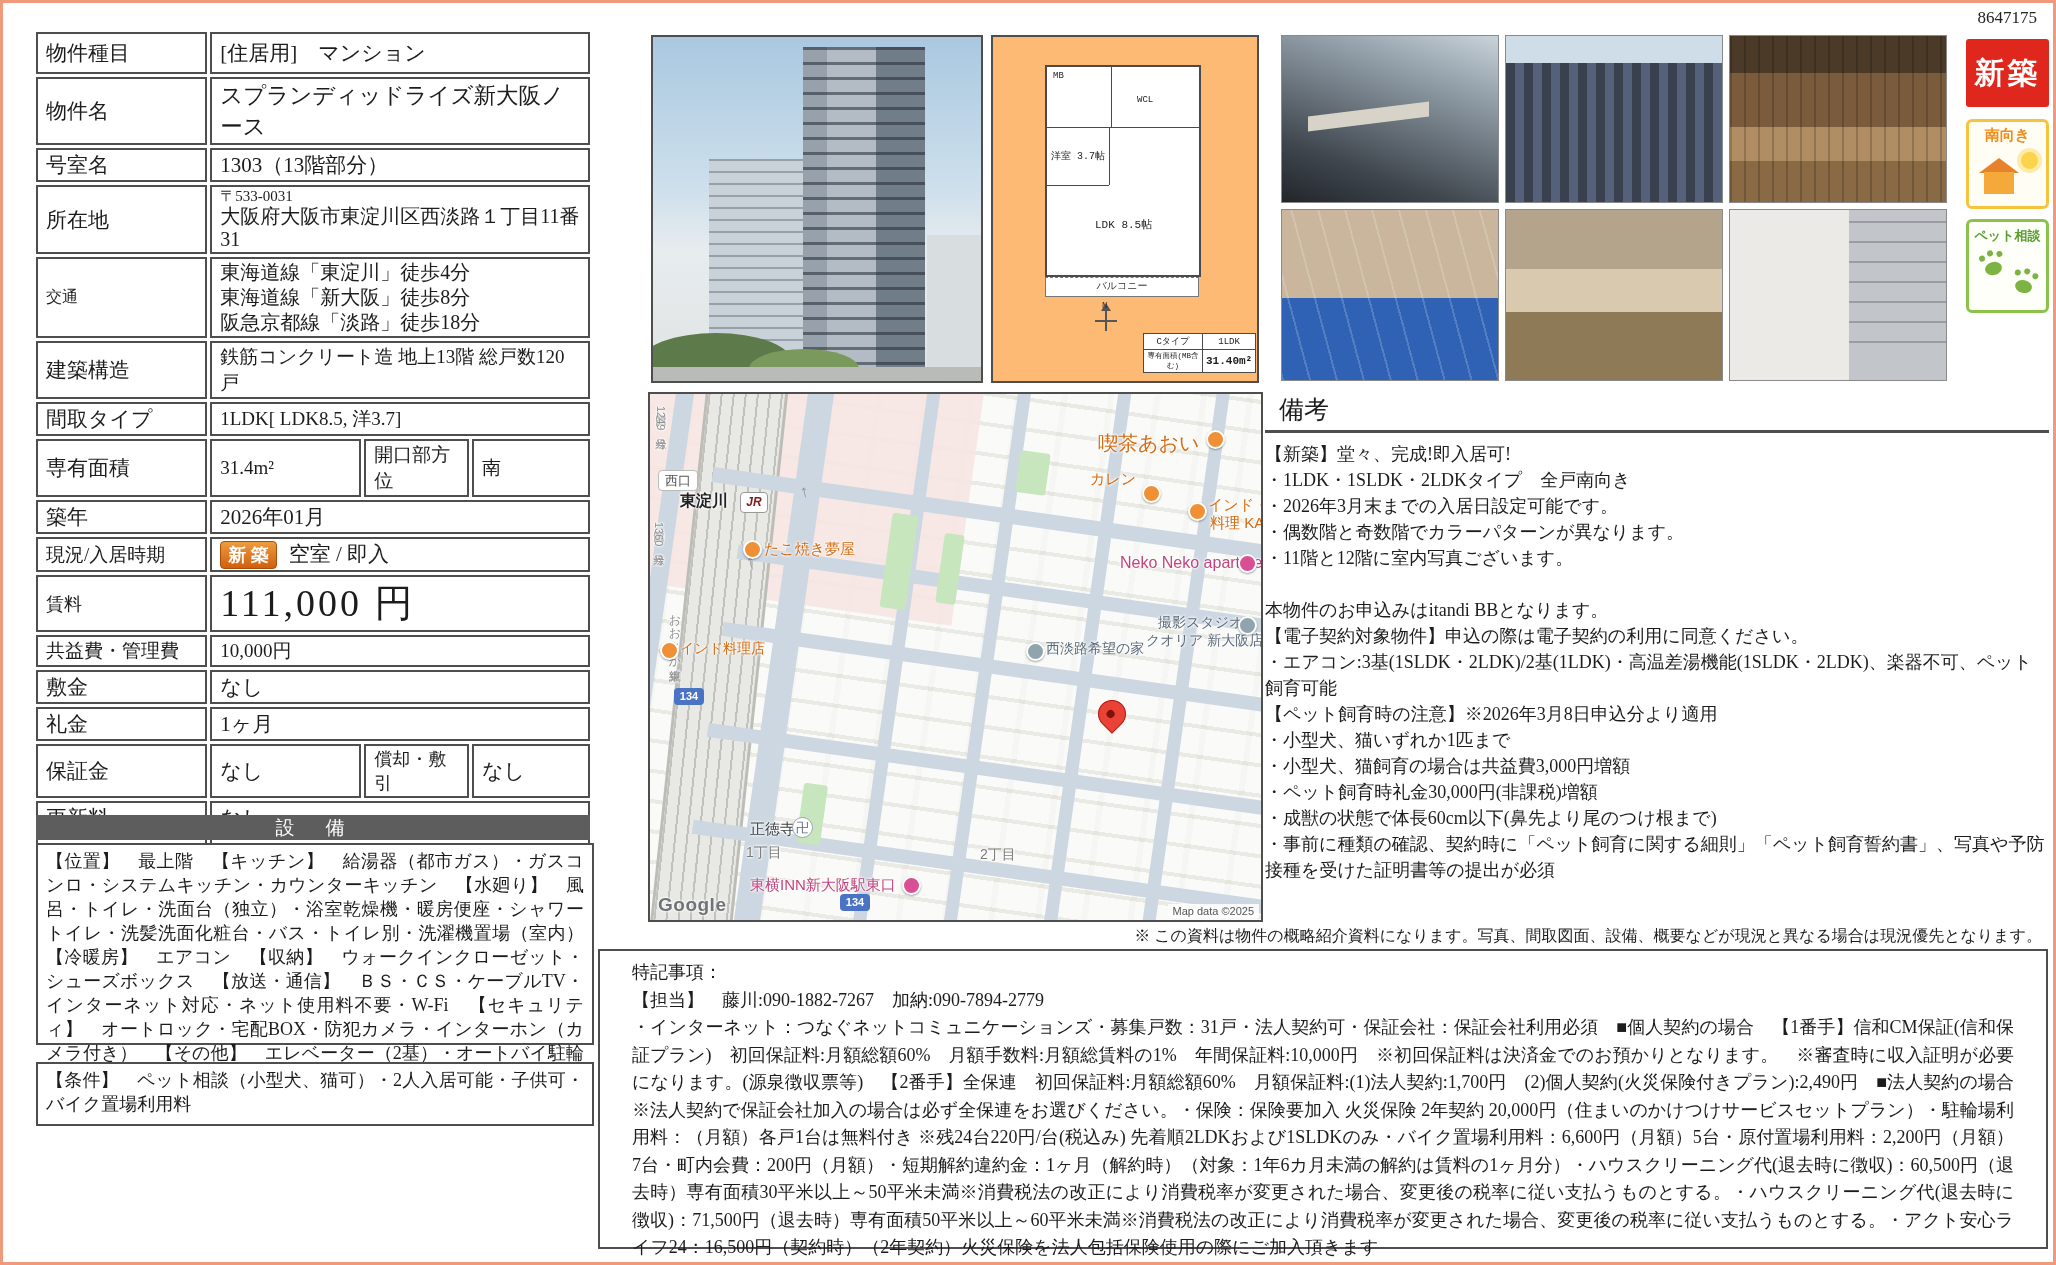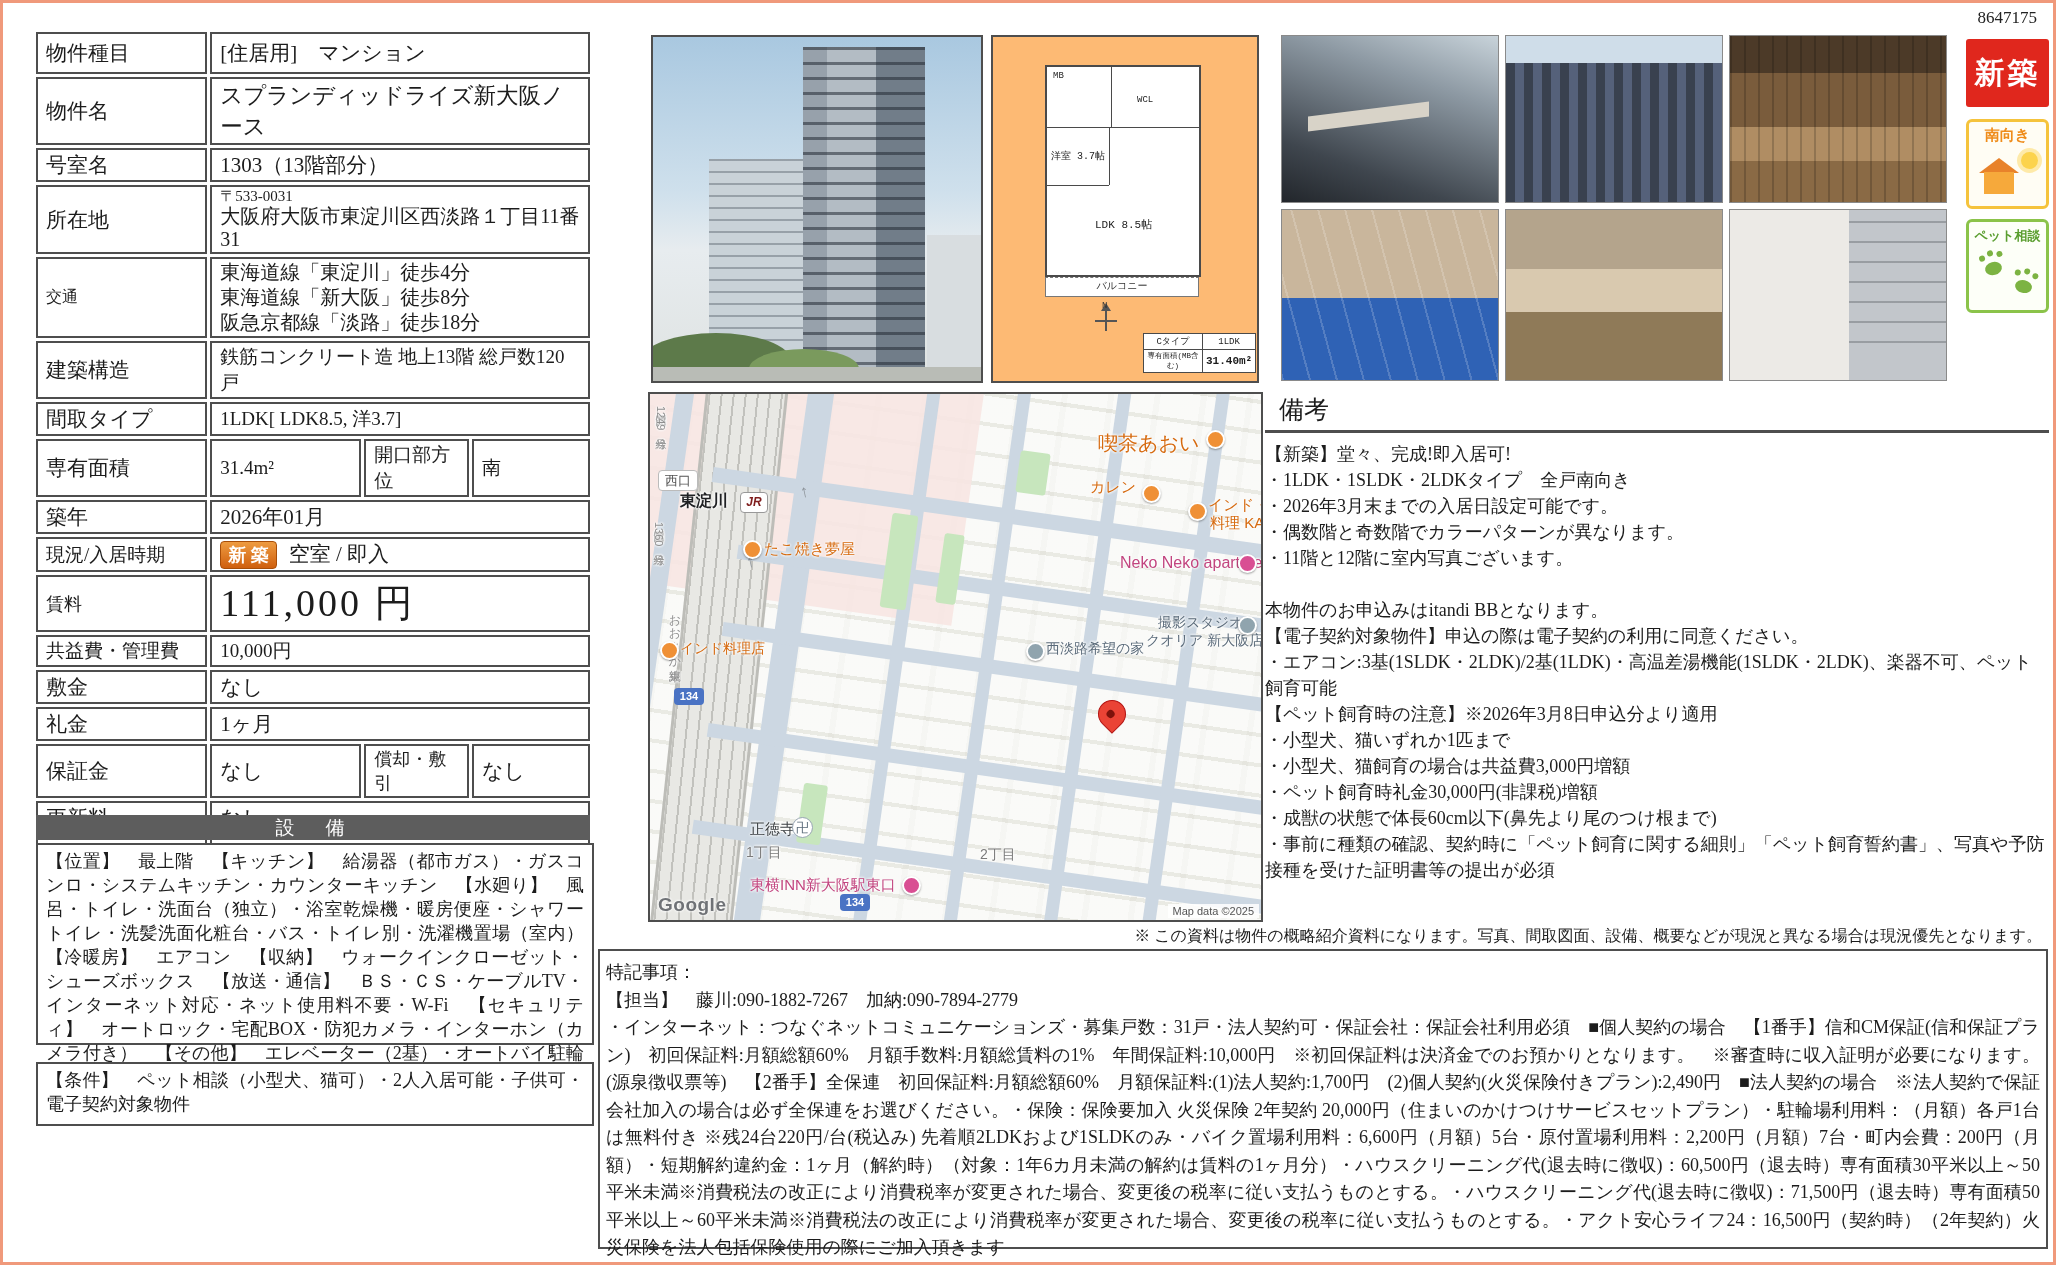--- a/index.html
+++ b/index.html
@@ -131,21 +131,21 @@
          text-shadow:0 0 3px #fff,0 0 3px #fff;letter-spacing:.5px;}
   .gattr{position:absolute;right:2px;bottom:2px;font-size:11px;color:#555;background:rgba(255,255,255,.85);padding:1px 5px;}
 
   
   .remarks{position:absolute;left:1262px;top:390px;width:784px;}
   .remarks h2{margin:0 0 4px 14px;font-size:25px;font-weight:normal;}
   .remarks .rule{border-top:3px solid #4e4e4e;margin-bottom:8px;}
   .rline{font-size:18px;line-height:26px;min-height:26px;}
   .disclaimer{position:absolute;top:923px;right:11px;width:940px;font-size:16px;text-align:right;}
   .notes{position:absolute;left:595px;top:946px;width:1450px;height:300px;border:2px solid #4e4e4e;
-         box-sizing:border-box;padding:8px 6px;font-size:18px;line-height:27.5px;text-align:justify;}
+         box-sizing:border-box;padding:8px 32px;font-size:18px;line-height:27.5px;text-align:justify;}
 </style>
 </head>
 <body>
 
 <div class="sheet">
 
   <div class="doc-num">8647175</div>
 
   <table class="ptable">
     <colgroup>
@@ -246,21 +246,21 @@
     </tr>
     <tr style="height:31px">
       <td class="pk-detail" colspan="3">屋外20台:月額27,500円(税込)・屋内14台:月額30,800円(税込)</td>
     </tr>
   </tbody>
     </table>
 
   <div class="band" style="top:812px">設　備</div>
   <div class="tbox" style="top:840px;height:190px">【位置】　最上階　【キッチン】　給湯器（都市ガス）・ガスコンロ・システムキッチン・カウンターキッチン　【水廻り】　風呂・トイレ・洗面台（独立）・浴室乾燥機・暖房便座・シャワートイレ・洗髪洗面化粧台・バス・トイレ別・洗濯機置場（室内）　【冷暖房】　エアコン　【収納】　ウォークインクローゼット・シューズボックス　【放送・通信】　ＢＳ・ＣＳ・ケーブルTV・インターネット対応・ネット使用料不要・W-Fi　【セキュリティ】　オートロック・宅配BOX・防犯カメラ・インターホン（カメラ付き）　【その他】　エレベーター（2基）・オートバイ駐輪場・自転車置場・電気・ガス（都市ガス）・水道（公営）・排水（公共下水）・バルコニー／ベランダ・フローリング</div>
 
-  <div class="tbox" style="top:1059px;height:52px">【条件】　ペット相談（小型犬、猫可）・2人入居可能・子供可・電子契約対象物件</div>
+  <div class="tbox" style="top:1059px;height:52px">【条件】　ペット相談（小型犬、猫可）・2人入居可能・子供可・バイク置場利用料</div>
 
   <div class="frame" style="left:648px;top:32px;width:332px;height:348px">
     <div class="sky"></div>
     <div class="tower2"></div>
     <div class="tower"></div>
     <div class="bldg3"></div>
     <div class="bush1"></div>
     <div class="bush2"></div>
     <div class="ground"></div>
   </div>
@@ -322,21 +322,21 @@
     <div class="mlabel rdname" style="left:1px;top:128px">淀川区第1360号線</div>
     <div class="mlabel rdname" style="left:16px;top:212px;font-size:12px">おおさか東線</div>
 
     <div class="wbadge" style="left:8px;top:76px;width:38px;height:19px;font-size:13px;line-height:19px">西口</div>
     <div class="mlabel" style="left:30px;top:97px;font-size:16px;font-weight:bold;color:#202124">東淀川</div>
     <div class="wbadge" style="left:90px;top:98px;width:26px;height:19px;font-size:12px;line-height:19px;font-weight:bold;font-style:italic;color:#7f1d1d;border-color:#999">JR</div>
 
     <div class="mlabel poi-o" style="left:448px;top:36px;font-size:20px">喫茶あおい</div>
     <div class="pin pin-food" style="left:556px;top:36px"></div>
 
-    <div class="mlabel poi-o" style="left:440px;top:84px">カレン</div>
+    <div class="mlabel poi-o" style="left:440px;top:76px">カレン</div>
     <div class="pin pin-food" style="left:492px;top:90px"></div>
 
     <div class="pin pin-food" style="left:538px;top:108px"></div>
     <div class="mlabel poi-o" style="left:558px;top:102px">インド・ネパール</div>
     <div class="mlabel poi-o" style="left:560px;top:120px">料理 KANCH</div>
 
     <div class="pin pin-food" style="left:93px;top:146px"></div>
     <div class="mlabel poi-o" style="left:114px;top:146px">たこ焼き夢屋</div>
 
     <div class="mlabel poi-p" style="left:470px;top:160px;font-size:16px">Neko Neko apartment</div>

